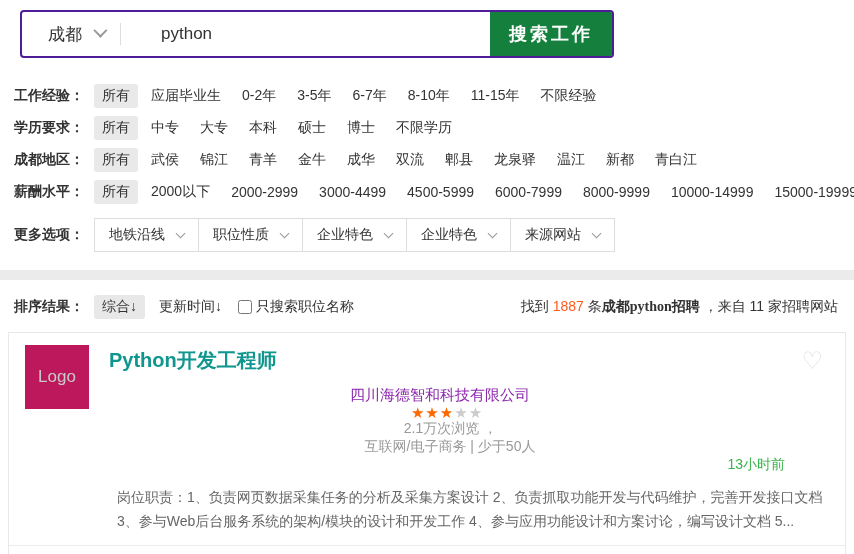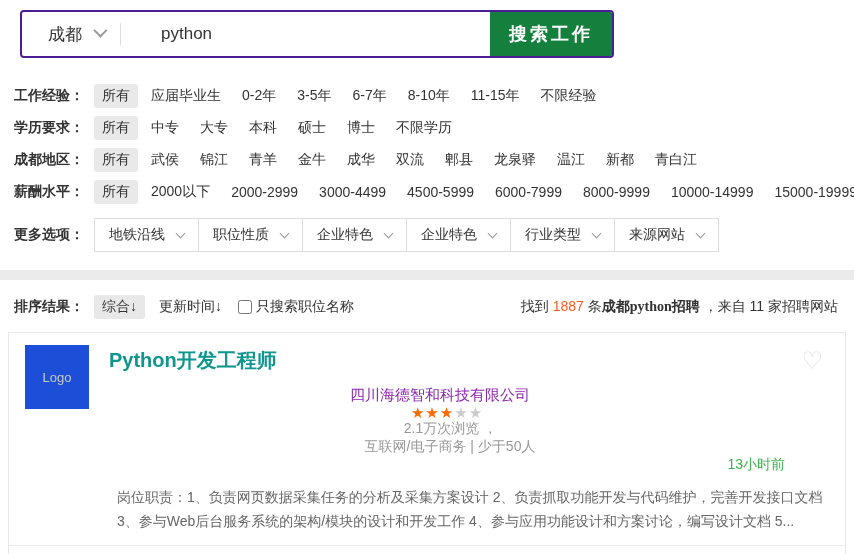--- a/index.html
+++ b/index.html
@@ -46,22 +46,22 @@
   .cb-wrap { display:flex; align-items:center; margin-left:16px; }
   .cb-wrap input { width:14px; height:14px; margin:0 4px 0 0; }
   .result-info { margin-left:auto; white-space:nowrap; }
   .hl-count { color:#ff5a1e; }
   .hl-bold { font-weight:bold;font-family:Liberation Serif, serif; }
   
   .listings { margin:0 8px; border:1px solid #e8e8e8; border-bottom:none; }
   .job { position:relative; padding:12px 16px 12px; }
   .job + .job { border-top:1px solid #ececec; }
   .job-inner { display:flex; }
-  .logo { width:64px; height:64px; flex:none; background:#1d4ed8; display:flex;
-    align-items:center; justify-content:center; color:#c9c9c9; font-size:13px; }
+  .logo { width:64px; height:64px; flex:none; background:#be185d; display:flex;
+    align-items:center; justify-content:center; color:#c9c9c9; font-size:17px; }
   .logo.bbd { background:#fff; color:#2aa7de; font-weight:bold; font-size:19px;
     font-style:italic; letter-spacing:1px; border-bottom:2px solid #bfe6f5; }
   .content { margin-left:20px; flex:1; min-width:0; }
   .job-title { color:#0f968e; font-size:20px; font-weight:bold; margin-top:2px; cursor:pointer; }
   .company-row { display:flex; align-items:center; margin-top:12px; padding-right:44px;flex-direction:column; }
   .company { color:#8d27ad; font-size:15px; margin-right:14px; cursor:pointer; }
   .stars { font-size:15px; letter-spacing:1px; line-height:1; }
   .stars .on { color:#ff6a00; }
   .stars .off { color:#ccc; }
   .views { color:#999; margin-left:7px; }
@@ -154,24 +154,20 @@
       </div>
       <div class="dd">
         <span>企业特色</span>
         <span class="chev-sm"></span>
       </div>
       <div class="dd">
         <span>企业特色</span>
         <span class="chev-sm"></span>
       </div>
       <div class="dd">
-        <span>行业类型</span>
-        <span class="chev-sm"></span>
-      </div>
-      <div class="dd">
         <span>来源网站</span>
         <span class="chev-sm"></span>
       </div>
     </div>
   </div>
 </div>
 
 <div class="band"></div>
 
 <div class="sort-bar">

